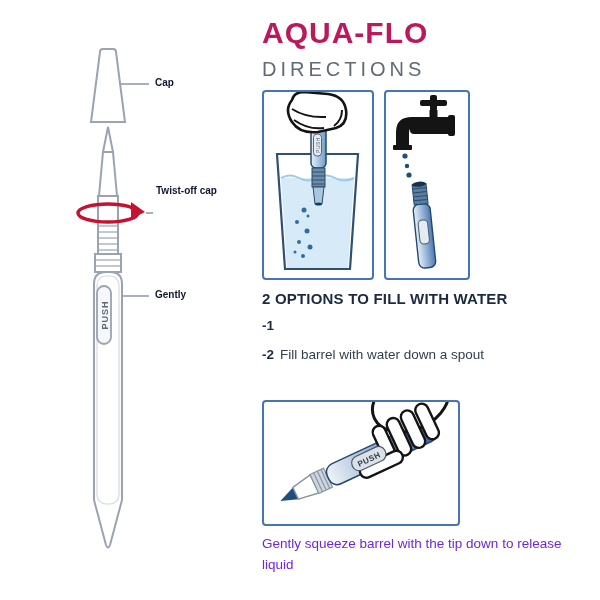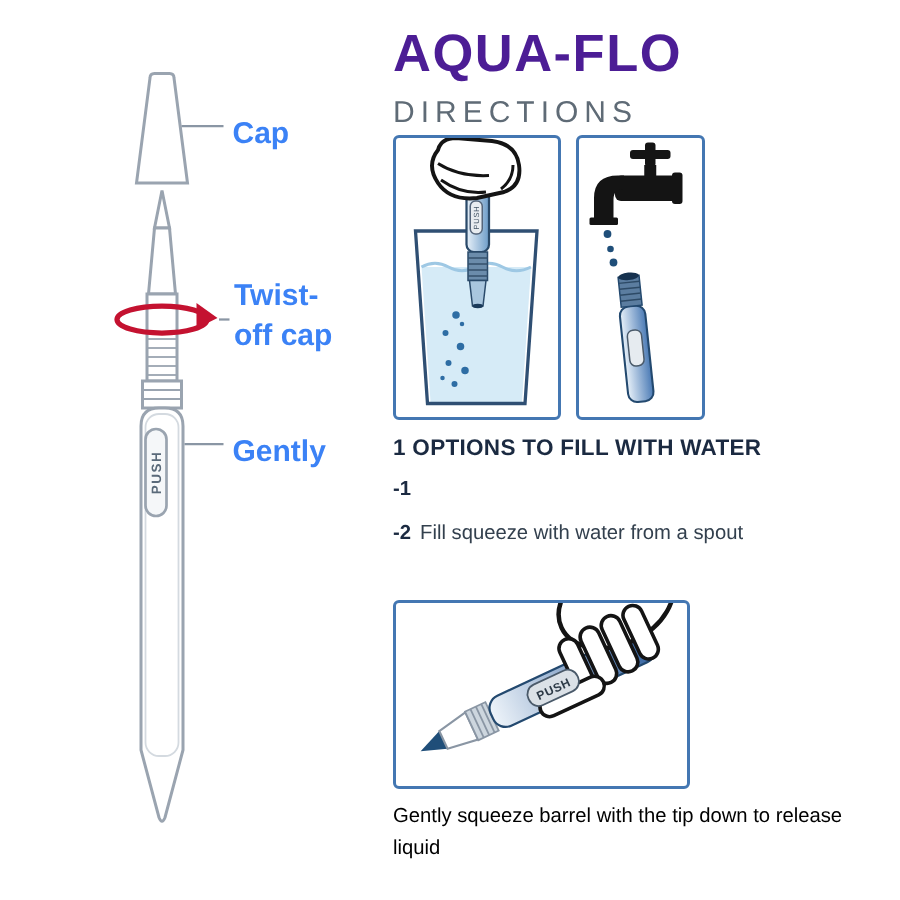--- a/index.html
+++ b/index.html
@@ -1,33 +1,33 @@
 <!DOCTYPE html>
 <html><head>
 <meta charset="utf-8">
 <style>
   html,body{margin:0;padding:0;background:#ffffff;}
   .page{position:relative;width:600px;height:600px;background:#ffffff;overflow:hidden;
         font-family:"Liberation Sans",sans-serif;color:#1b2a41;}
   svg{display:block;}
   .abs{position:absolute;}
-  .pen-label{position:absolute;font-size:20px;font-weight:bold;color:#3b82f6;line-height:1.35;}
+  .pen-label{position:absolute;font-size:10px;font-weight:bold;color:#0f172a;line-height:1.35;}
   .header{position:absolute;left:262px;top:16px;}
-  .title{font-size:35px;font-weight:800;letter-spacing:1px;color:#4c1d95;}
+  .title{font-size:30px;font-weight:800;letter-spacing:1px;color:#be185d;}
   .subtitle{font-size:20px;font-weight:400;letter-spacing:4px;color:#5f6b76;margin-top:8px;}
   .panel{position:absolute;border:2.5px solid #4477b2;border-radius:4px;background:#fff;overflow:hidden;box-sizing:border-box;}
   .panel1{left:262px;top:90px;width:112px;height:190px;}
   .panel2{left:384px;top:90px;width:86px;height:190px;}
   .panel3{left:262px;top:400px;width:198px;height:126px;}
   .heading{position:absolute;left:262px;top:290px;font-size:15px;font-weight:bold;color:#1b2a41;letter-spacing:.2px;}
   .steps{position:absolute;left:262px;top:316px;width:285px;}
   .step{display:flex;margin-bottom:9px;font-size:13.5px;color:#33404e;line-height:1.5;}
   .step .num{font-weight:bold;color:#1b2a41;margin-right:6px;white-space:nowrap;}
   .step .text{width:256px;}
-  .caption{position:absolute;left:262px;top:534px;width:300px;font-size:13.5px;color:#000000;line-height:1.55;}
+  .caption{position:absolute;left:262px;top:534px;width:300px;font-size:13.5px;color:#6d28d9;line-height:1.55;}
 </style>
 </head>
 <body>
 
 <div class="page">
 
   <svg class="abs" style="left:0;top:0" width="250" height="600" viewBox="0 0 250 600">
     <g stroke="#9aa4b0" stroke-width="2" fill="#ffffff">
       <path d="M 100 52 Q 100 49 103 49 L 113 49 Q 116 49 116 52 L 125 122 L 91 122 Z"></path>
       <path d="M 108 127 L 113 152 L 103 152 Z"></path>
@@ -142,29 +142,29 @@
           <line x1="30" y1="96" x2="44" y2="96"></line>
             <line x1="30" y1="100" x2="44" y2="100"></line>
           <line x1="30" y1="104" x2="44" y2="104"></line>
             <line x1="30" y1="108" x2="44" y2="108"></line>
         </g>
         <ellipse cx="37" cy="92" rx="7" ry="2.5" fill="#16324f"></ellipse>
       </g>
     </svg>
   </div>
 
-  <div class="heading">1 OPTIONS TO FILL WITH WATER</div>
+  <div class="heading">2 OPTIONS TO FILL WITH WATER</div>
 
   <div class="steps">
     <div class="step">
       <span class="num">-1</span>
     </div>
     <div class="step">
       <span class="num">-2</span>
-      <span class="text">Fill squeeze with water from a spout</span>
+      <span class="text">Fill barrel with water down a spout</span>
     </div>
   </div>
 
   <div class="panel panel3">
     <svg width="193" height="121" viewBox="0 0 193 121">
       <defs>
         <linearGradient id="g3" x1="0" y1="0" x2="1" y2="0">
           <stop offset="0" stop-color="#eef4fa"></stop>
             <stop offset="1" stop-color="#2f5f9e"></stop>
         </linearGradient>

